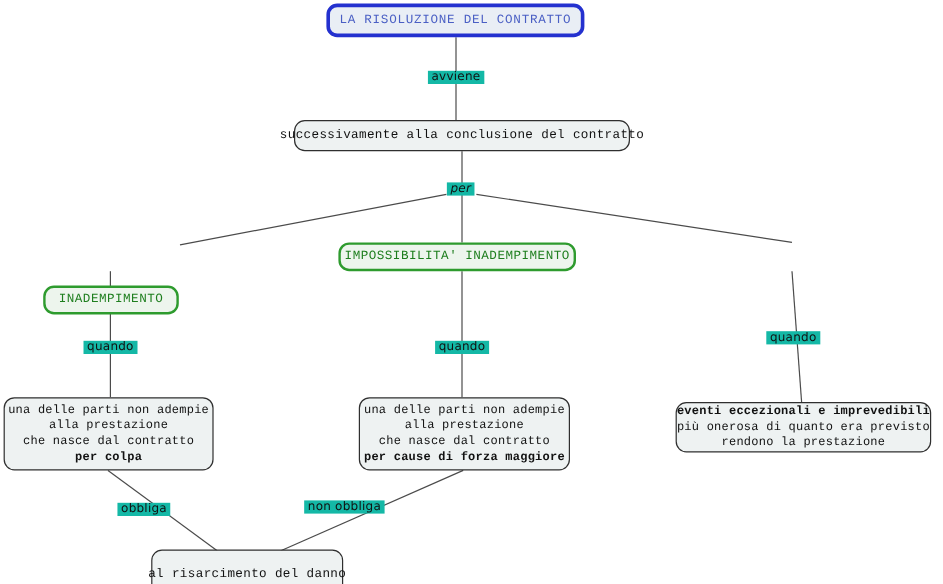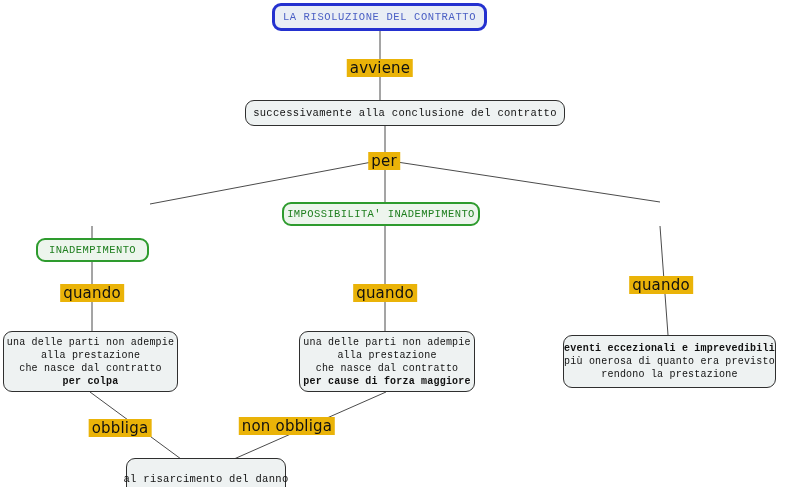--- a/index.html
+++ b/index.html
@@ -49,23 +49,23 @@
     flex-direction: column;
     font-size: 10px;
     line-height: 13px;
     white-space: nowrap;
     letter-spacing: 0.2px;
   }
   .node.desc .bold { font-weight: bold; }
   .linklabel {
     position: absolute;
     transform: translateX(-50%);
-    background: #eab308;
+    background: #14b8a6;
     padding: 0 3px;
-    font-size: 15px;
+    font-size: 10px;
     color: #111111;
     white-space: nowrap;
     letter-spacing: 0.2px;
   }
 </style>
 </head>
 <body>
 
 <div id="stage">
 
@@ -82,25 +82,25 @@
   </svg>
 
   <div class="node root" style="left:272px; top:3px; width:215px; height:28px;">
     <span>LA RISOLUZIONE DEL CONTRATTO</span>
   </div>
 
   <div class="linklabel" style="left:380px; top:59px;">
     <span>avviene</span>
   </div>
 
-  <div class="node" style="left:245px; top:100px; width:320px; height:26px;">
+  <div class="node" style="left:245px; top:100px; width:280px; height:26px;">
     <span>successivamente alla conclusione del contratto</span>
   </div>
 
-  <div class="linklabel" style="left:384px; top:152px;">
+  <div class="linklabel" style="left:384px; top:152px;font-style:italic;">
     <span>per</span>
   </div>
 
   <div class="node cause" style="left:36px; top:202px; width:113px; height:24px;margin-top:36px;">
     <span>INADEMPIMENTO</span>
   </div>
   <div class="node cause" style="left:282px; top:202px; width:198px; height:24px;">
     <span>IMPOSSIBILITA' INADEMPIMENTO</span>
   </div>
 
@@ -121,21 +121,21 @@
     <div class="bold">per colpa</div>
   </div>
 
   <div class="node desc" style="left:299px; top:331px; width:176px; height:61px;">
     <div>una delle parti non adempie</div>
     <div>alla prestazione</div>
     <div>che nasce dal contratto</div>
     <div class="bold">per cause di forza maggiore</div>
   </div>
 
-  <div class="node desc" style="left:563px; top:335px; width:213px; height:53px;">
+  <div class="node desc" style="left:563px; top:335px; width:213px; height:42px;">
     <div class="bold">eventi eccezionali e imprevedibili</div>
     <div>più onerosa di quanto era previsto</div>
     <div>rendono la prestazione</div>
   </div>
 
   <div class="linklabel" style="left:120px; top:419px;">
     <span>obbliga</span>
   </div>
   <div class="linklabel" style="left:287px; top:417px;">
     <span>non obbliga</span>

